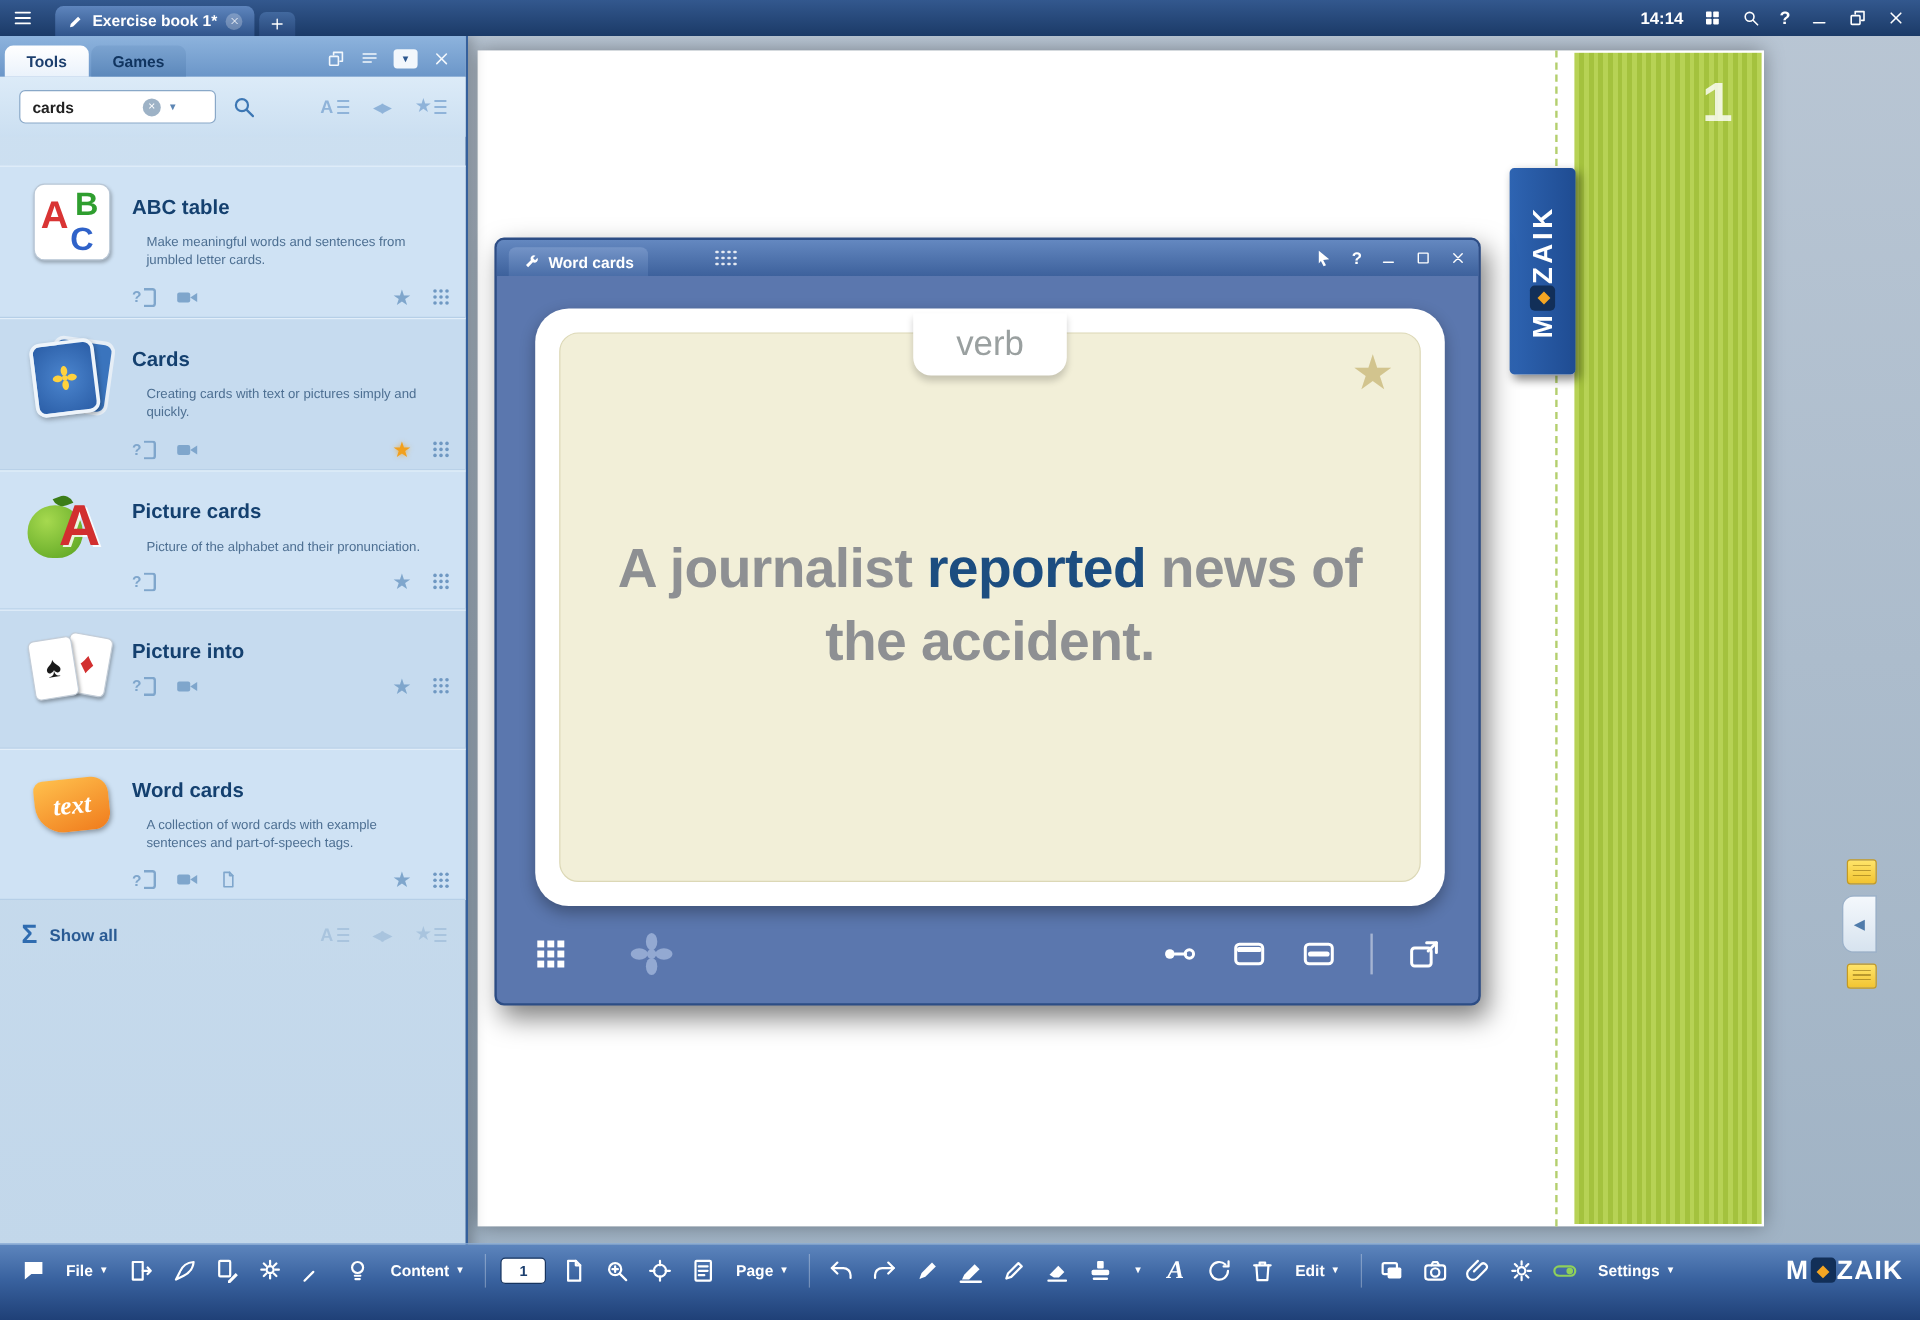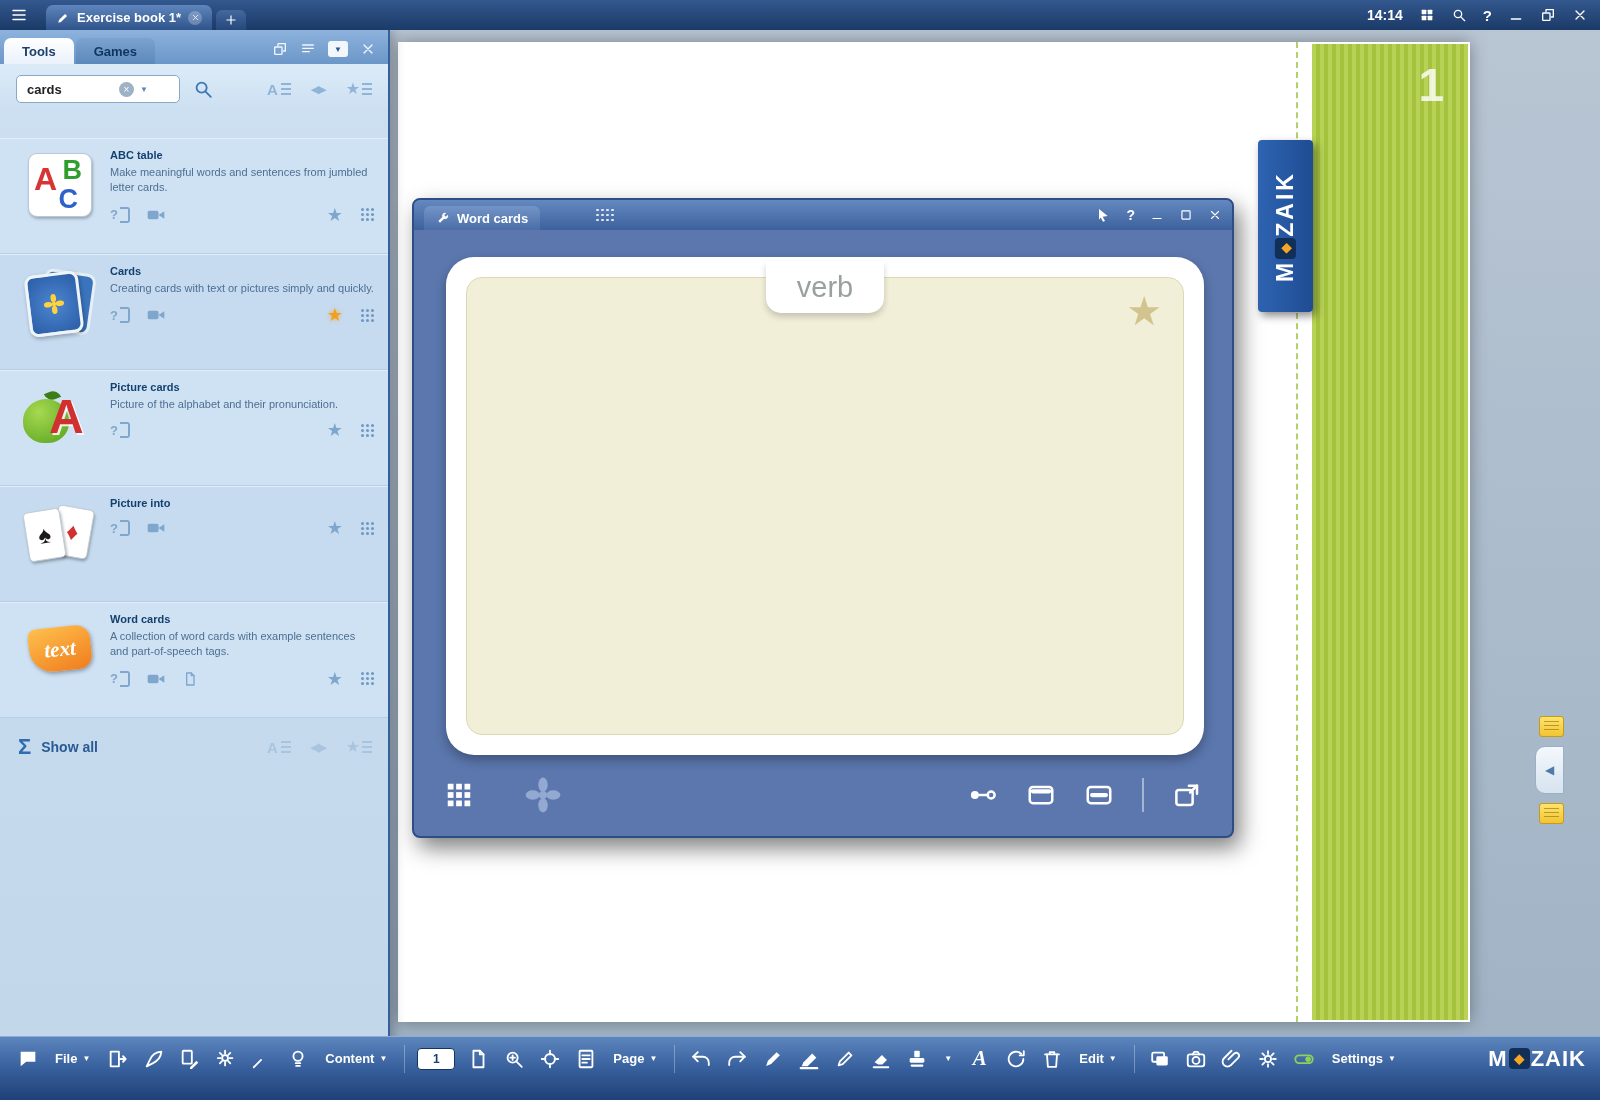--- a/index.html
+++ b/index.html
@@ -45,22 +45,22 @@
   .lr{font-size:11px;letter-spacing:-1px;}
   .starlines{display:inline-flex;align-items:center;gap:2px;}
   .starlines b{font-size:16px;font-weight:normal;line-height:1;}
 
   .sb-items{padding-top:24px;}
   .sb-item{display:flex;min-height:116px;box-sizing:border-box;padding:8px 12px 6px 10px;border-bottom:1px solid #b6cfe7;border-top:1px solid #e2eef9;}
   .sb-item:nth-child(odd){background:#cfe2f4;}
   .sb-item:nth-child(even){background:#c6dbEF;background:#c6dbef;}
   .art{width:100px;display:flex;justify-content:center;align-items:flex-start;padding-top:6px;position:relative;}
   .txt{flex:1;padding-right:2px;}
-  .txt h3{margin:2px 0 4px;font-size:11px;color:#14406f;}
-  .txt p{margin:0;font-size:11px;line-height:1.4;color:#4d6f92;}
+  .txt h3{margin:16px 0 4px;font-size:17px;color:#14406f;}
+  .txt p{margin:12px;font-size:11px;line-height:1.4;color:#4d6f92;}
   .row-icons{display:flex;align-items:center;gap:16px;margin-top:9px;color:#7fa6cc;}
   .row-icons .right{margin-left:auto;display:flex;align-items:center;gap:18px;color:#6f98c2;}
   .star-g{font-size:18px;line-height:1;color:#7fa6cc;}
   .star-g.fav{color:#f2a01c;text-shadow:0 0 4px rgba(242,160,28,.7);}
   .qcard{display:inline-flex;align-items:center;font-weight:bold;font-size:13px;}
   .qcard i{width:8px;height:12px;border:2px solid currentColor;border-left:none;border-radius:0 3px 3px 0;margin-left:2px;}
   .d9s{width:13px;height:13px;position:relative;display:inline-block;}
   .d9s::before{content:"";position:absolute;left:0;top:0;width:3px;height:3px;border-radius:50%;background:currentColor;
     box-shadow:5px 0 0 currentColor,10px 0 0 currentColor,0 5px 0 currentColor,5px 5px 0 currentColor,10px 5px 0 currentColor,0 10px 0 currentColor,5px 10px 0 currentColor,10px 10px 0 currentColor;}
 
@@ -104,21 +104,21 @@
   .dragdots{width:22px;height:13px;position:relative;margin-left:56px;}
   .dragdots::before{content:"";position:absolute;left:0;top:0;width:2.6px;height:2.6px;border-radius:50%;background:rgba(255,255,255,.85);
     box-shadow:5px 0 0 rgba(255,255,255,.85),10px 0 0 rgba(255,255,255,.85),15px 0 0 rgba(255,255,255,.85),
                0 5px 0 rgba(255,255,255,.85),5px 5px 0 rgba(255,255,255,.85),10px 5px 0 rgba(255,255,255,.85),15px 5px 0 rgba(255,255,255,.85),
                0 10px 0 rgba(255,255,255,.85),5px 10px 0 rgba(255,255,255,.85),10px 10px 0 rgba(255,255,255,.85),15px 10px 0 rgba(255,255,255,.85);}
   .wc-ctrl{margin-left:auto;display:flex;align-items:center;gap:15px;}
   .wc-q{font-weight:bold;font-size:14px;}
 
   .wc-frame{position:absolute;left:32px;top:57px;width:758px;height:498px;background:#fff;border-radius:28px;box-shadow:0 5px 12px rgba(0,0,0,.3);}
   .wc-inner{position:absolute;left:20px;top:20px;right:20px;bottom:20px;background:#f2efd8;border:1px solid #dcd8b6;border-radius:16px;}
-  .verb-tab{position:absolute;top:4px;left:50%;transform:translateX(-50%);width:118px;height:52px;background:#fff;border-radius:0 0 15px 15px;box-shadow:0 4px 6px rgba(0,0,0,.18);display:flex;align-items:center;justify-content:center;font-size:29px;color:#9aa0a0;z-index:2;}
+  .verb-tab{position:absolute;top:4px;left:50%;transform:translateX(-50%);width:128px;height:52px;background:#fff;border-radius:0 0 15px 15px;box-shadow:0 4px 6px rgba(0,0,0,.18);display:flex;align-items:center;justify-content:center;font-size:29px;color:#9aa0a0;z-index:2;}
   .wc-star{position:absolute;top:34px;right:42px;font-size:40px;color:#d2c48e;line-height:1;z-index:2;}
   .wc-sentence{position:absolute;left:48px;right:48px;top:186px;text-align:center;font-weight:bold;font-size:46px;line-height:1.32;color:#8e9093;letter-spacing:-.5px;}
   .wc-sentence .hl{color:#1c4d80;}
   .wc-footer{position:absolute;left:30px;right:30px;top:562px;height:66px;display:flex;align-items:center;color:#fff;}
   .wc-footer .flw{color:#93a9d2;margin-left:50px;}
   .wc-footer .rgt{margin-left:auto;display:flex;align-items:center;gap:28px;}
   .vsep{width:2px;height:34px;background:rgba(255,255,255,.45);}
 
   
   .edge{position:absolute;right:36px;top:716px;display:flex;flex-direction:column;align-items:flex-end;gap:9px;z-index:15;}
@@ -500,20 +500,24 @@
               <path d="M6 6l12 12M18 6L6 18"></path>
             </svg>
           </span>
       </span>
     </div>
 
     <div class="wc-frame">
       <div class="wc-inner"></div>
       <div class="verb-tab">verb</div>
       <div class="wc-star">★</div>
+      <div class="wc-sentence">
+        <span>A journalist </span><span class="hl">reported</span><span> news of</span><br>
+        <span>the accident.</span>
+      </div>
     </div>
 
     <div class="wc-footer">
       <span class="ic ic30">
           <svg viewBox="0 0 24 24" fill="none" stroke="currentColor" stroke-width="2" stroke-linecap="round" stroke-linejoin="round">
             <g fill="currentColor" stroke="none">
               <rect x="3" y="3" width="4.6" height="4.6"></rect>
               <rect x="9.7" y="3" width="4.6" height="4.6"></rect>
               <rect x="16.4" y="3" width="4.6" height="4.6"></rect>
               <rect x="3" y="9.7" width="4.6" height="4.6"></rect>

